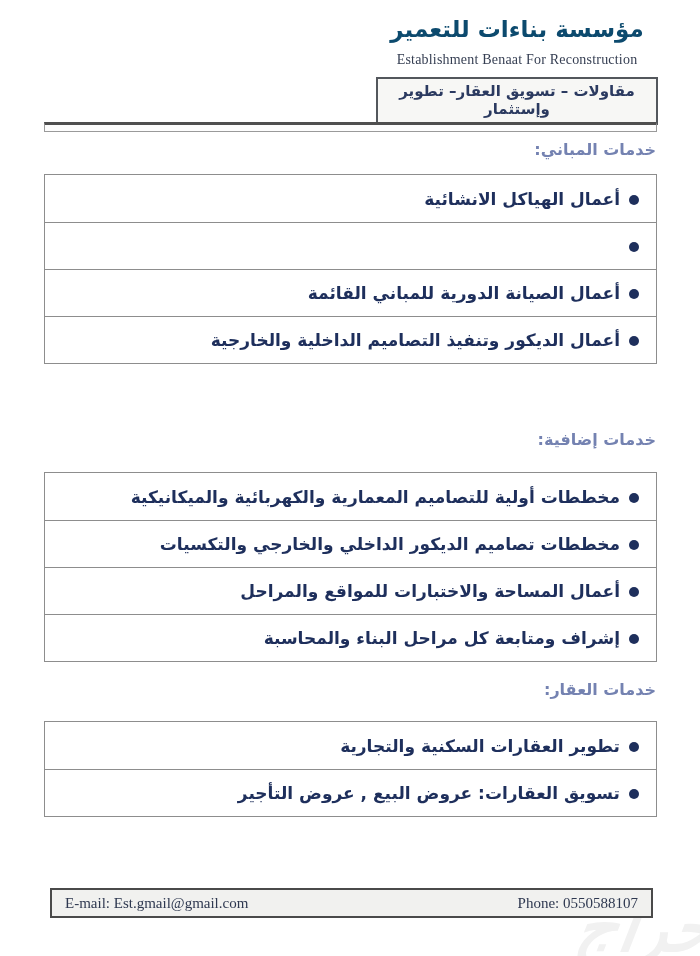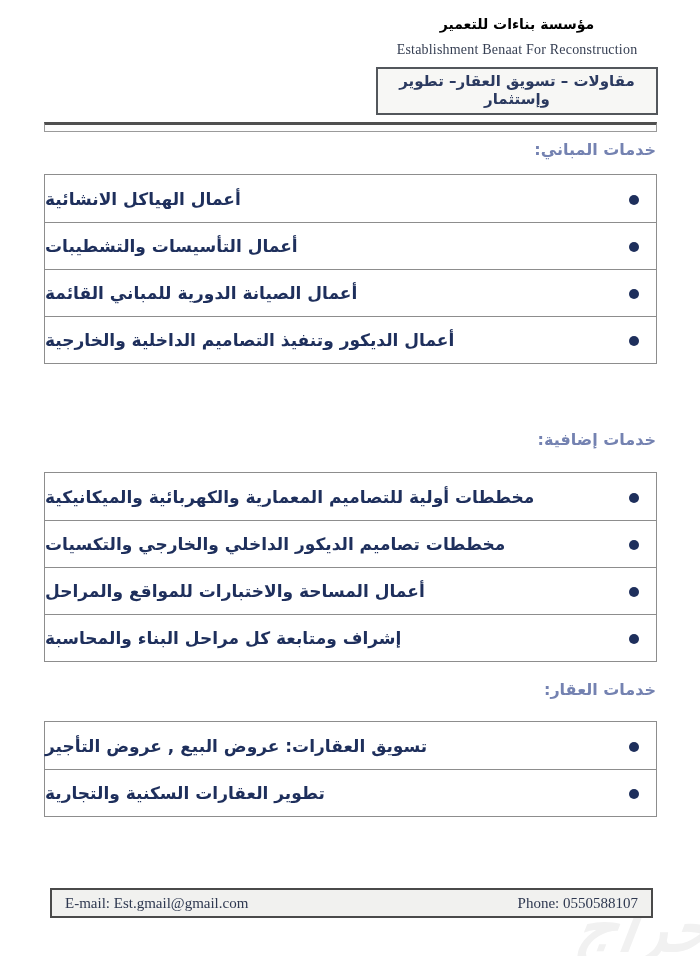--- a/index.html
+++ b/index.html
@@ -11,22 +11,22 @@
     width:700px; height:956px;
     background:#ffffff;
     font-family:"DejaVu Sans", sans-serif;
     overflow:hidden;
   }
 
   
   .header { position:absolute; top:16px; right:42px; width:282px; text-align:center; }
   .title-ar {
     direction:rtl;
-    font-size:14px; font-weight:700;
-    color:#000000;
+    font-size:23px; font-weight:700;
+    color:#0c4a6e;
   }
   .title-en {
     margin-top:10px;
     font-family:"Liberation Serif", serif;
     font-size:14px; color:#353e52;
     letter-spacing:0.2px;
     white-space:nowrap;
   }
   .tagline-box {
     margin-top:9px;
@@ -68,21 +68,20 @@
   .table-3 { top:721px; }
 
   .service-row {
     height:47px;
     display:flex; align-items:center;
     direction:rtl;
     padding-right:17px;
     gap:9px;
     border-top:1px solid #8d8d8d;
     background:#ffffff;
-    justify-content:space-between;
   }
   .service-row:first-child { border-top:none; }
 
   .bullet {
     flex:none; width:10px; height:10px; border-radius:50%;
     background:#1e2f5c;
     margin-top:2px;
   }
   .service-text {
     font-size:17px; font-weight:700;
@@ -128,21 +127,20 @@
   <div class="divider"></div>
 
   <h2 class="section-heading heading-1">خدمات المباني:</h2>
   <div class="service-table table-1">
     <div class="service-row">
       <span class="bullet"></span>
       <span class="service-text">أعمال الهياكل الانشائية</span>
     </div>
     <div class="service-row">
       <span class="bullet"></span>
-      <span class="service-text">أعمال التأسيسات والتشطيبات</span>
     </div>
     <div class="service-row">
       <span class="bullet"></span>
       <span class="service-text">أعمال الصيانة الدورية للمباني القائمة</span>
     </div>
     <div class="service-row">
       <span class="bullet"></span>
       <span class="service-text">أعمال الديكور وتنفيذ التصاميم الداخلية والخارجية</span>
     </div>
   </div>
@@ -164,25 +162,25 @@
     <div class="service-row">
       <span class="bullet"></span>
       <span class="service-text">إشراف ومتابعة كل مراحل البناء والمحاسبة</span>
     </div>
   </div>
 
   <h2 class="section-heading heading-3">خدمات العقار:</h2>
   <div class="service-table table-3">
     <div class="service-row">
       <span class="bullet"></span>
-      <span class="service-text">تسويق العقارات: عروض البيع , عروض التأجير</span>
+      <span class="service-text">تطوير العقارات السكنية والتجارية</span>
     </div>
     <div class="service-row">
       <span class="bullet"></span>
-      <span class="service-text">تطوير العقارات السكنية والتجارية</span>
+      <span class="service-text">تسويق العقارات: عروض البيع , عروض التأجير</span>
     </div>
   </div>
 
   <div class="watermark">حراج</div>
 
   <footer class="footer-bar">
     <span>E-mail: Est.gmail@gmail.com</span>
     <span>Phone: 0550588107</span>
   </footer>
 

